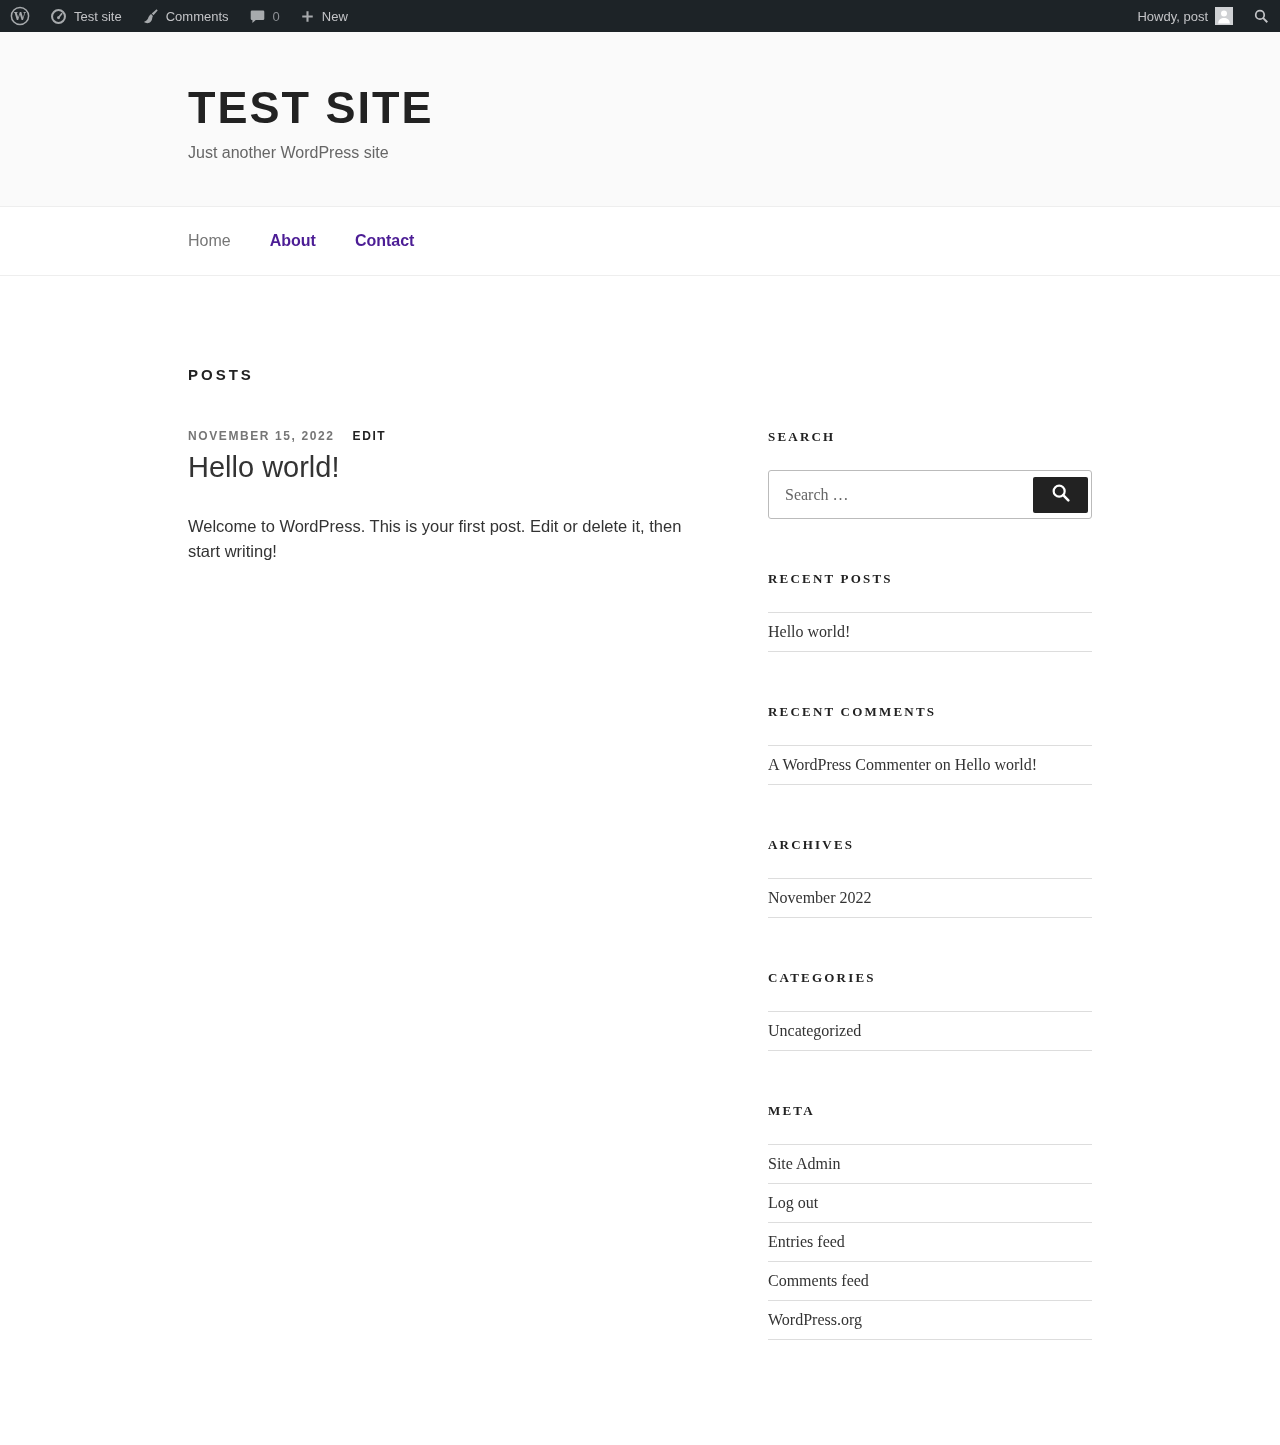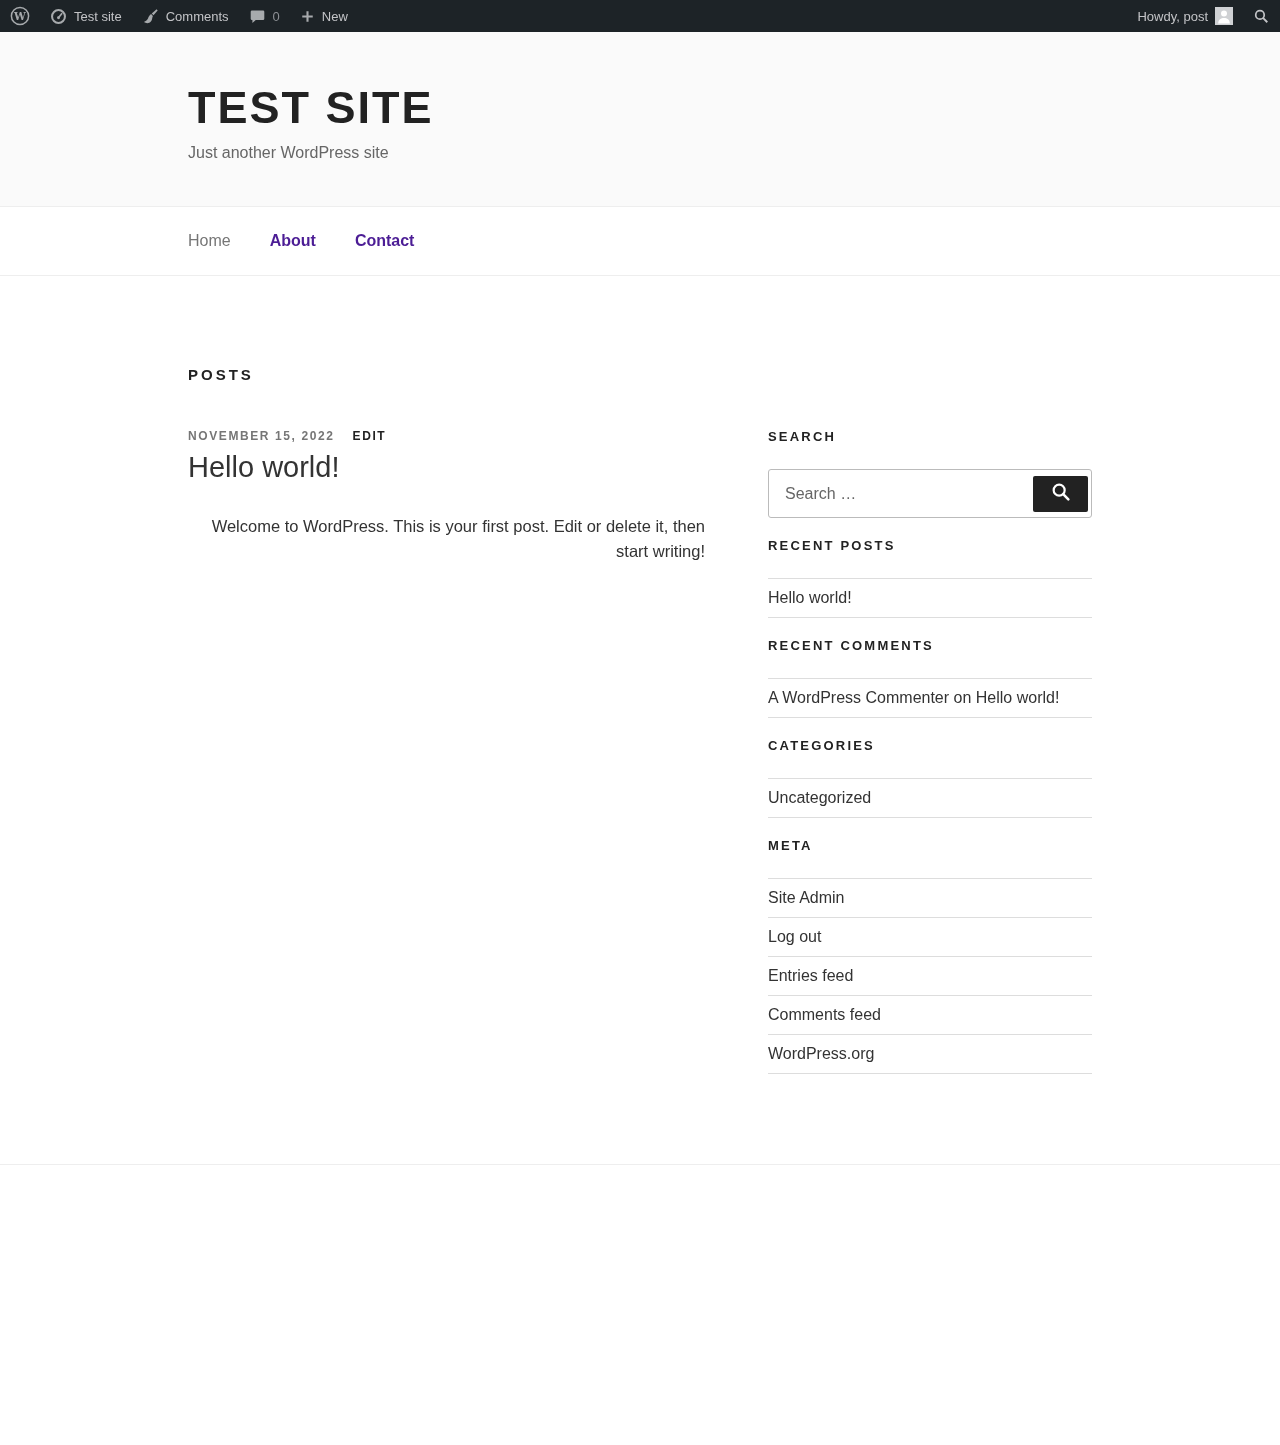--- a/index.html
+++ b/index.html
@@ -60,24 +60,24 @@
     color:#222222;
   }
   .columns { display:flex; justify-content:space-between; align-items:flex-start;gap:8px; }
   .primary { width:525px; }
   .sidebar { width:324px; }
 
   .post-meta { font-size:12px; font-weight:700; letter-spacing:1.6px; }
   .post-date { color:#767676; margin-right:13px; }
   .post-edit { color:#222222; }
   .post-title { margin:8px 0 30px; font-size:29px; font-weight:400; color:#333333; }
-  .post-body { margin:8px; font-size:16.5px; line-height:1.5; color:#333333;text-align:right; }
-
-  
-  .widget { margin-bottom:20px; }
+  .post-body { margin:0; font-size:16.5px; line-height:1.5; color:#333333; }
+
+  
+  .widget { margin-bottom:52px;font-family:Liberation Serif, serif; }
   .widget-title {
     margin:0 0 25px;
     font-size:13px;
     font-weight:700;
     letter-spacing:2.2px;
     color:#222222;
   }
   .widget ul { list-style:none; margin:0; padding:0; border-top:1px solid #dddddd; }
   .widget li { padding:10px 0; border-bottom:1px solid #dddddd; font-size:16px; color:#333333; }
 
@@ -256,20 +256,28 @@
 
       <section class="widget">
         <h3 class="widget-title">RECENT COMMENTS</h3>
         <ul>
           <li>
             <a>A WordPress Commenter</a><span> on </span><a>Hello world!</a>
           </li>
         </ul>
       </section>
 
+      <section class="widget">
+        <h3 class="widget-title">ARCHIVES</h3>
+        <ul>
+          <li>
+            <a>November 2022</a>
+          </li>
+        </ul>
+      </section>
 
       <section class="widget">
         <h3 class="widget-title">CATEGORIES</h3>
         <ul>
           <li>
             <a>Uncategorized</a>
           </li>
         </ul>
       </section>
 

